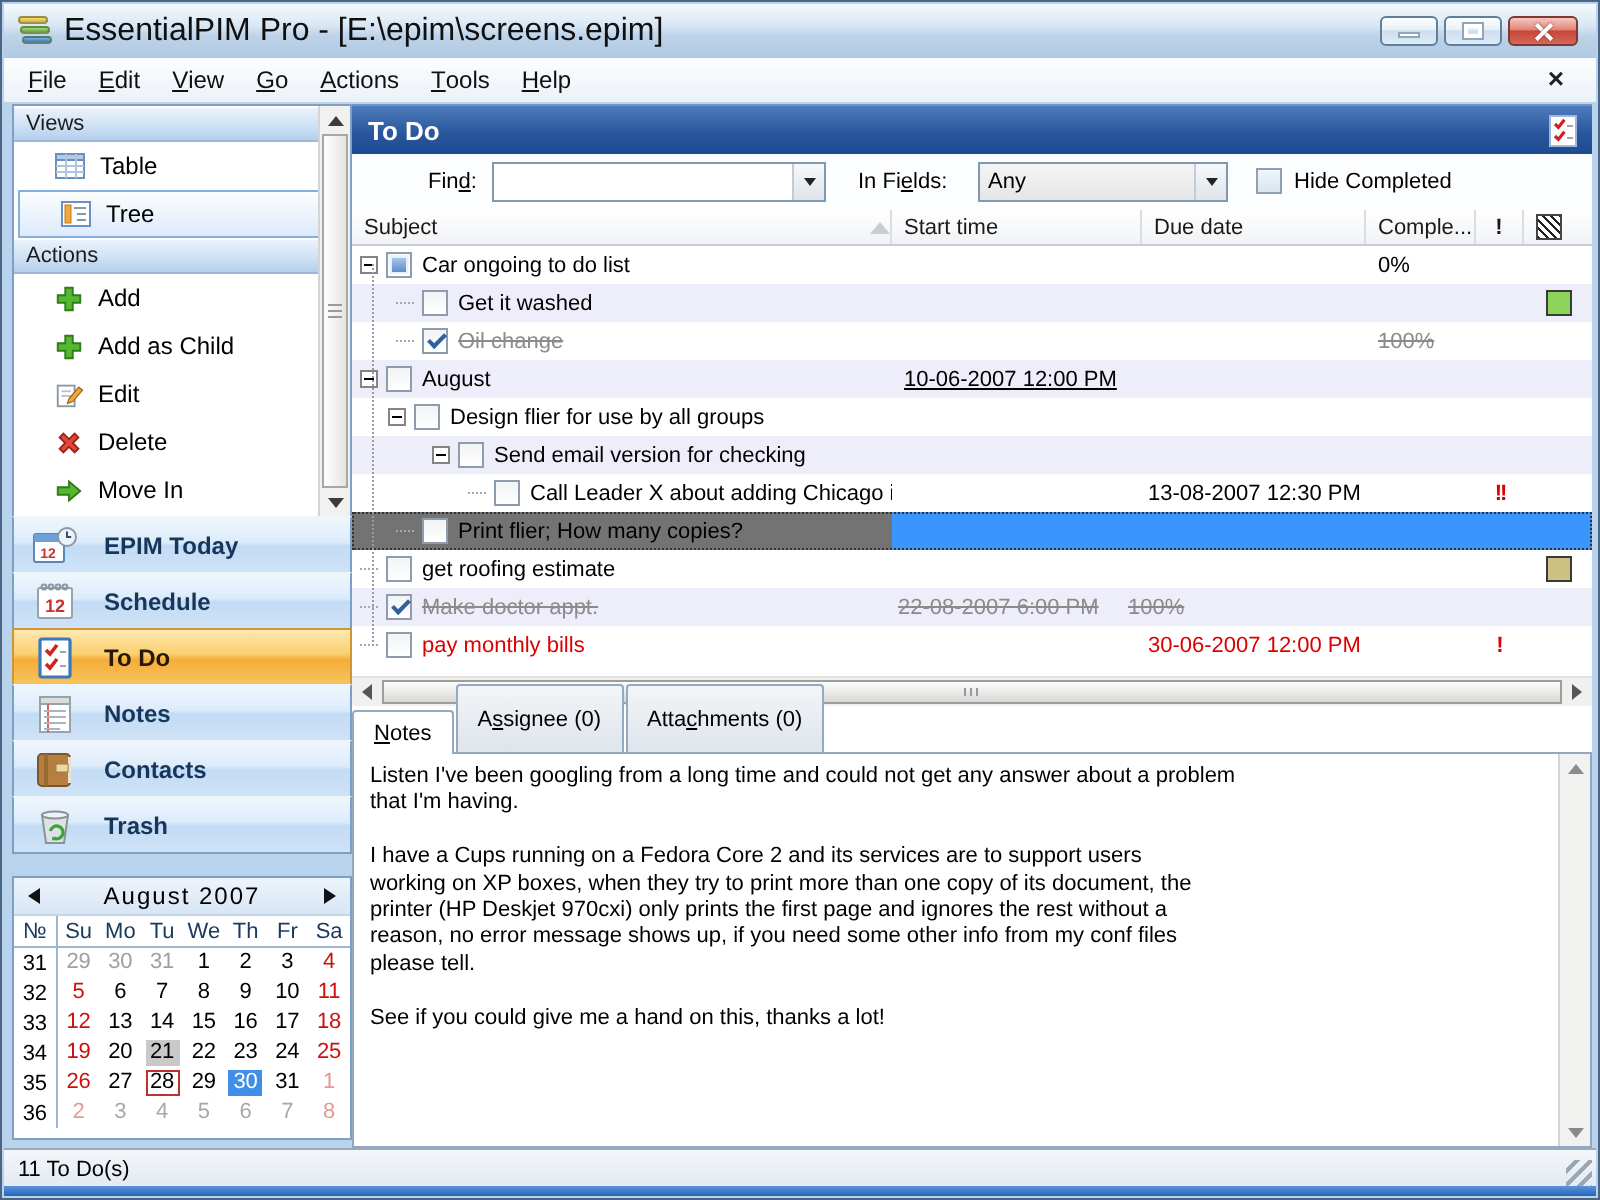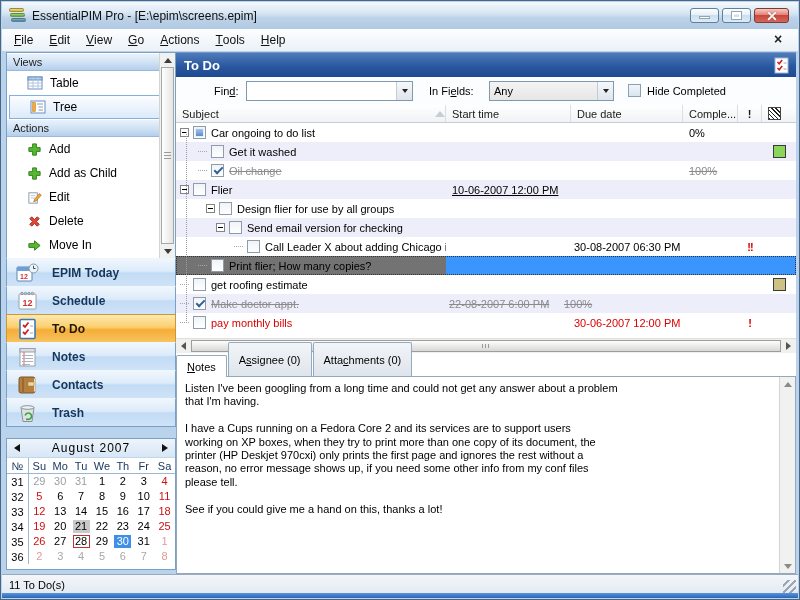--- a/index.html
+++ b/index.html
@@ -6,21 +6,21 @@
   html,body { width:800px; height:600px; background:#fff; }
   body { font-family:"Liberation Sans", sans-serif; font-size:11px; color:#000; }
 
   .window { position:relative; width:800px; height:600px; background:#b9d3ec;
             border:1px solid #4a6684; overflow:hidden; }
 
   
   .titlebar { position:absolute; left:1px; top:1px; right:1px; height:27px;
               background:linear-gradient(180deg,#f4f9fd 0%,#d9e7f4 40%,#bcd2e8 60%,#b0c9e2 100%);
               display:flex; align-items:center; padding-left:7px; }
-  .titlebar .title { font-size:12px; color:#101010; margin-left:6px; }
+  .titlebar .title { font-size:16px; color:#101010; margin-left:6px; }
   .appicon { width:17px; height:15px; position:relative; }
   .appicon i { position:absolute; left:0; width:15px; height:4px; border-radius:2px; border:1px solid rgba(90,110,60,.6); }
   .appicon i:nth-child(1){ top:0;  background:linear-gradient(#f5e06a,#e8a83c); }
   .appicon i:nth-child(2){ top:5px; left:1px; background:linear-gradient(#a8d87a,#5aa83c); }
   .appicon i:nth-child(3){ top:10px; left:2px; background:linear-gradient(#7ab2e0,#3a78c0); }
   .winbtns { position:absolute; right:9px; top:6px; display:flex; gap:3px; }
   .wb { width:29px; height:15px; border:1px solid #5f7f9d; border-radius:3px;
         background:linear-gradient(180deg,#fdfeff 0%,#e7f0f8 45%,#cddeee 50%,#dcebf7 100%);
         display:flex; align-items:center; justify-content:center; position:relative; }
   .wb.close { width:35px; border-color:#7e3a32;
@@ -546,30 +546,30 @@
           <div class="tc c-comp">100%</div>
           <div class="tc c-pri"></div>
           <div class="tc c-ico"></div>
         </div>
         <div class="trow alt">
           <div class="tc c-subj" style="padding-left: 4px;">
             <span class="expander">
               <i></i>
             </span>
             <span class="cbx off"></span>
-            <span class="lbl">Flier</span>
+            <span class="lbl">August</span>
           </div>
           <div class="tc c-start">10-06-2007 12:00 PM</div>
           <div class="tc c-due"></div>
           <div class="tc c-comp"></div>
           <div class="tc c-pri"></div>
           <div class="tc c-ico"></div>
         </div>
         <div class="trow">
-          <div class="tc c-subj" style="padding-left: 30px;">
+          <div class="tc c-subj" style="padding-left: 18px;">
             <span class="expander">
               <i></i>
             </span>
             <span class="cbx off"></span>
             <span class="lbl">Design flier for use by all groups</span>
           </div>
           <div class="tc c-start"></div>
           <div class="tc c-due"></div>
           <div class="tc c-comp"></div>
           <div class="tc c-pri"></div>
@@ -589,21 +589,21 @@
           <div class="tc c-pri"></div>
           <div class="tc c-ico"></div>
         </div>
         <div class="trow">
           <div class="tc c-subj" style="padding-left: 58px;">
             <span class="stub"></span>
             <span class="cbx off"></span>
             <span class="lbl">Call Leader X about adding Chicago info</span>
           </div>
           <div class="tc c-start"></div>
-          <div class="tc c-due">30-08-2007 06:30 PM</div>
+          <div class="tc c-due">13-08-2007 12:30 PM</div>
           <div class="tc c-comp"></div>
           <div class="tc c-pri" style="letter-spacing: -1px;">!!</div>
           <div class="tc c-ico"></div>
         </div>
         <div class="trow alt sel">
           <div class="tc c-subj" style="padding-left: 22px;">
             <span class="stub"></span>
             <span class="cbx off"></span>
             <span class="lbl">Print flier; How many copies?</span>
           </div>

